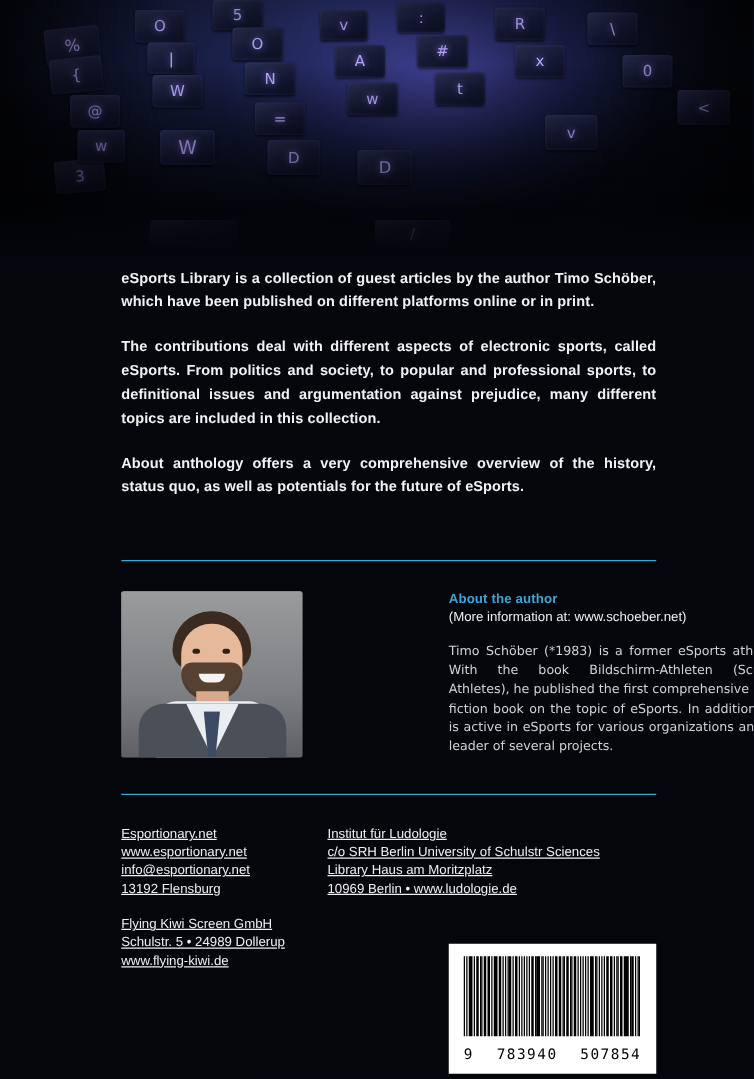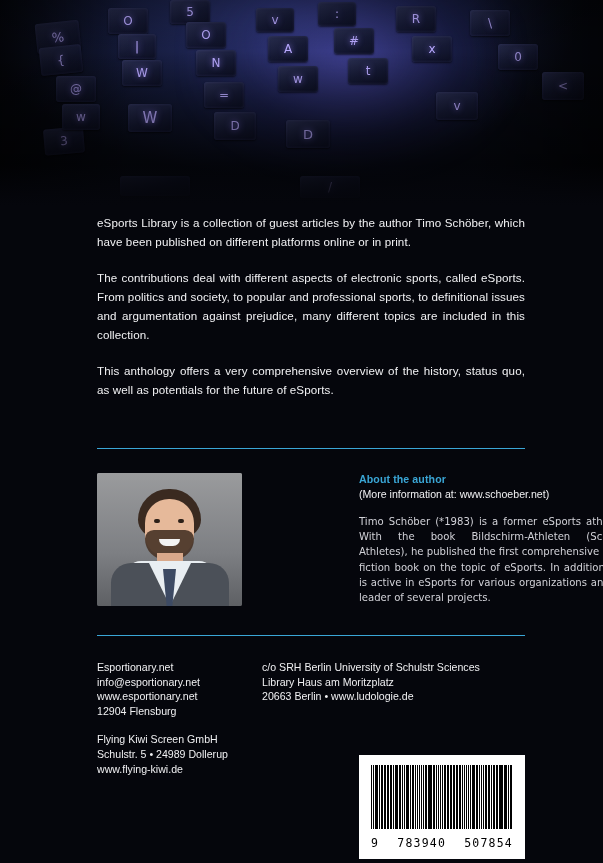--- a/index.html
+++ b/index.html
@@ -65,20 +65,21 @@
     width: 428px;
   }
 
   p.body-text {
     margin: 0 0 17px 0;
     font-size: 11.6px;
     line-height: 19px;
     text-align: justify;
     color: #f2f2f4;
     letter-spacing: 0.1px;
+    font-weight: bold;
   }
   p.body-text:last-child { margin-bottom: 0; }
 
   hr.rule {
     position: absolute;
     left: 97px;
     width: 428px;
     height: 0;
     border: none;
     border-top: 1.5px solid #3aa6d6;
@@ -129,20 +130,21 @@
     margin: 0;
     font-family: "DejaVu Sans", sans-serif;
   }
 
   
   .footer-col {
     position: absolute;
     font-size: 10.6px;
     line-height: 14.6px;
     color: #f0f0f2;
+    text-decoration: underline;
   }
   #footer-left  { left: 97px;  top: 455px; width: 150px; }
   #footer-right { left: 262px; top: 455px; width: 265px; }
   .footer-block { margin: 0 0 14px 0; }
   .footer-block:last-child { margin-bottom: 0; }
   .footer-block div { white-space: nowrap; }
 
   
   #barcode {
     position: absolute;
@@ -213,21 +215,21 @@
   <div class="key" style="left:120px; top:176px; width:70px; height:20px; font-size:11px; opacity:.7;"></div>
 
   <div class="vignette"></div>
 </div>
 
 <div id="content">
 
   <div class="col" style="top:8px;">
     <p class="body-text">eSports Library is a collection of guest articles by the author Timo Schöber, which have been published on different platforms online or in print.</p>
     <p class="body-text">The contributions deal with different aspects of electronic sports, called eSports. From politics and society, to popular and professional sports, to definitional issues and argumentation against prejudice, many different topics are included in this collection.</p>
-    <p class="body-text">This anthology offers a very comprehensive overview of the history, status quo, as well as potentials for the future of eSports.</p>
+    <p class="body-text">About anthology offers a very comprehensive overview of the history, status quo, as well as potentials for the future of eSports.</p>
   </div>
 
   <hr class="rule" style="top:243px;">
 
   <div id="author-block">
     <div id="author-photo">
       <div class="bg"></div>
       <div class="hair"></div>
       <div class="face"></div>
       <div class="beard"></div>
@@ -246,36 +248,37 @@
       <p class="about-more">(More information at: www.schoeber.net)</p>
       <p class="about-bio">Timo Schöber (*1983) is a former eSports athlete. With the book Bildschirm-Athleten (Screen Athletes), he published the first comprehensive non-fiction book on the topic of eSports. In addition, he is active in eSports for various organizations and as leader of several projects.</p>
     </div>
   </div>
 
   <hr class="rule" style="top:430px;">
 
   <div class="footer-col" id="footer-left">
     <div class="footer-block">
       <div>Esportionary.net</div>
+      <div>www.esportionary.net</div>
       <div>info@esportionary.net</div>
-      <div>www.esportionary.net</div>
-      <div>12904 Flensburg</div>
+      <div>13192 Flensburg</div>
     </div>
     <div class="footer-block">
       <div>Flying Kiwi Screen GmbH</div>
       <div>Schulstr. 5 • 24989 Dollerup</div>
       <div>www.flying-kiwi.de</div>
     </div>
   </div>
 
   <div class="footer-col" id="footer-right">
     <div class="footer-block">
+      <div>Institut für Ludologie</div>
       <div>c/o SRH Berlin University of Schulstr Sciences</div>
       <div>Library Haus am Moritzplatz</div>
-      <div>20663 Berlin • www.ludologie.de</div>
+      <div>10969 Berlin • www.ludologie.de</div>
     </div>
   </div>
 
   <div id="barcode">
     <div class="bars">
       <i style="width:1px"></i>
         <i style="width:1px"></i>
         <i style="width:1px"></i>
       <i style="width:3px"></i>
         <i style="width:1px"></i>

